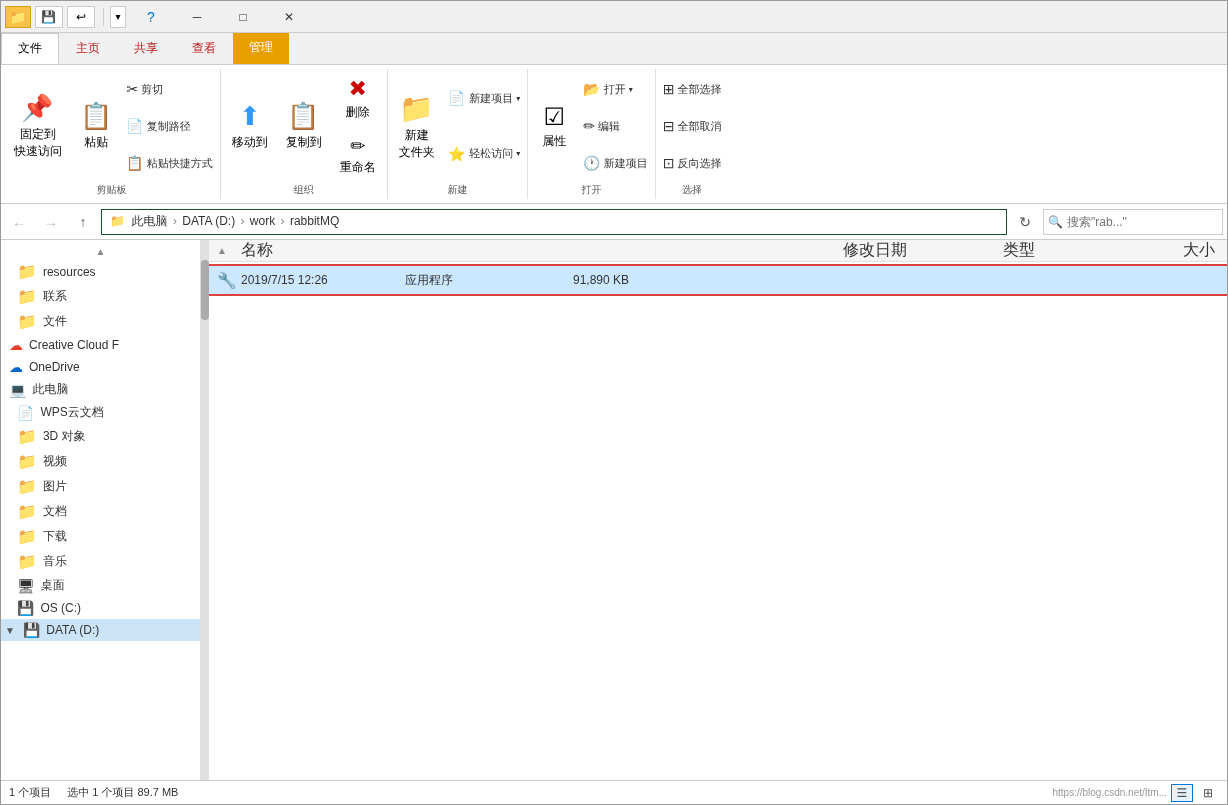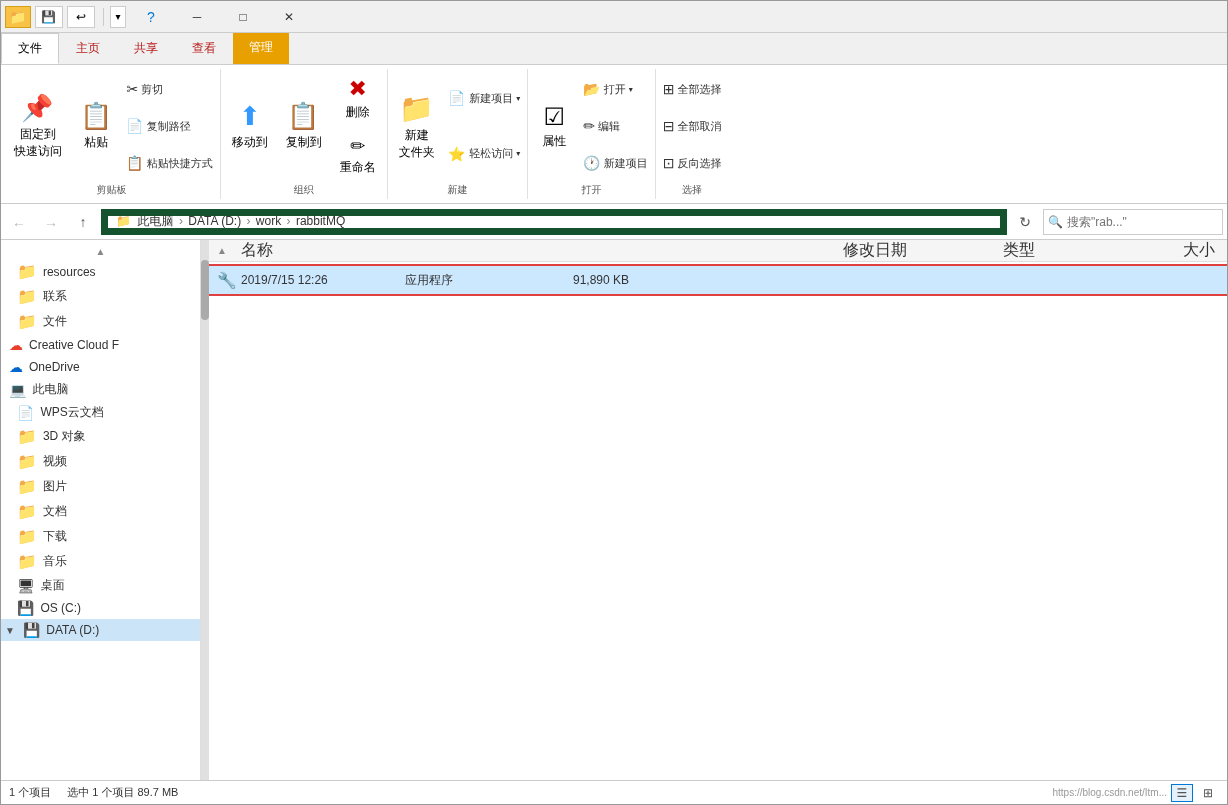--- a/index.html
+++ b/index.html
@@ -143,21 +143,21 @@
       cursor: pointer;
       color: #555;
       font-size: 14px;
       border: 1px solid transparent;
       border-radius: 2px;
     }
     .nav-btn.disabled { color: #bbb; cursor: default; }
     .address-path {
       flex: 1;
       height: 26px;
-      border: 7px solid #14532d;
+      border: 1px solid #14532d;
       background: white;
       display: flex;
       align-items: center;
       padding: 0 8px;
       font-size: 12px;
       color: #333;
     }
     .path-sep { color: #888; margin: 0 2px; }
     .refresh-btn {
       width: 28px;

